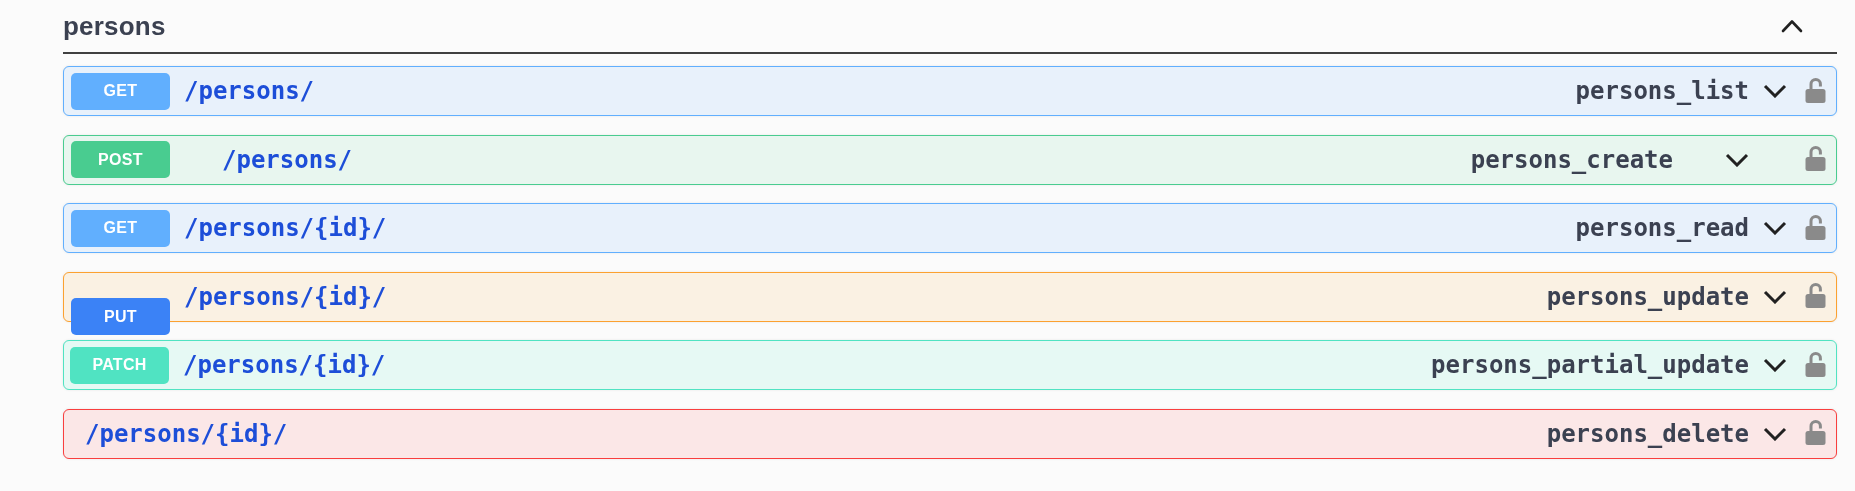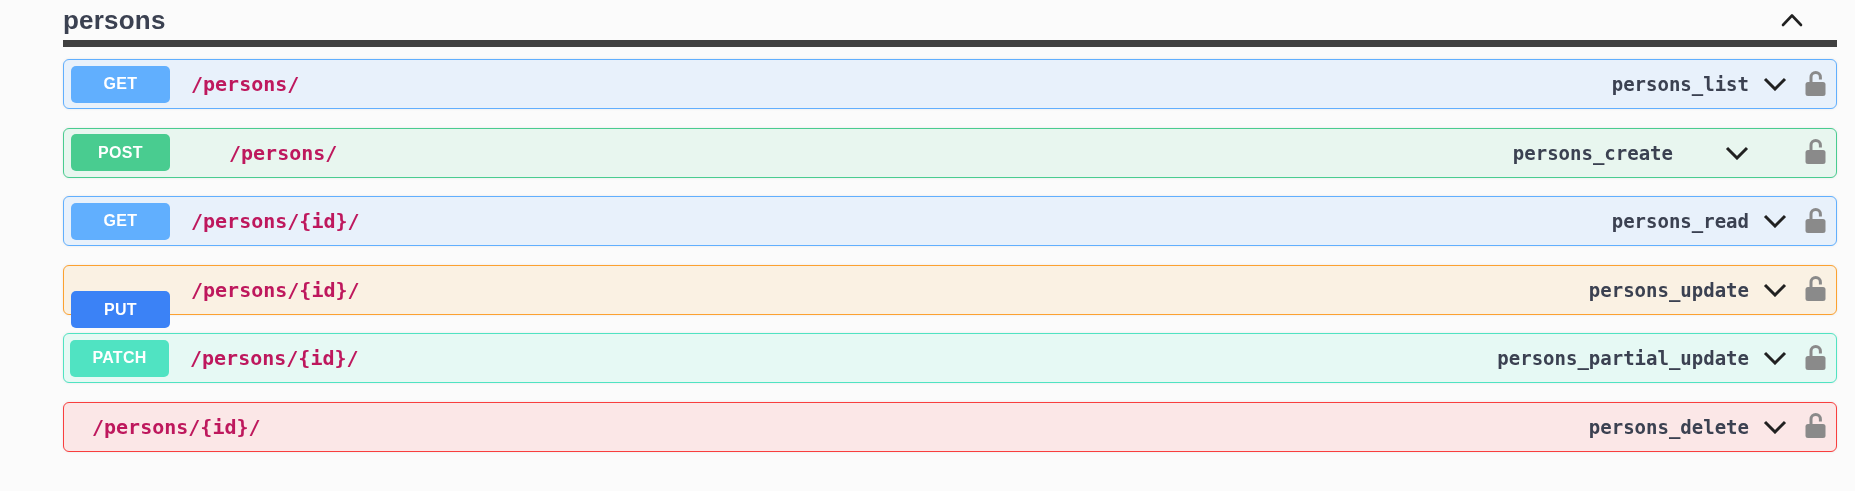--- a/index.html
+++ b/index.html
@@ -6,25 +6,25 @@
   html, body {
     width: 1855px; height: 491px;
     background: #fbfbfb;
     font-family: "Liberation Sans", sans-serif;
     overflow: hidden;
   }
   .tag-section {
     margin: 0 18px 0 63px; 
   }
   .tag-header {
-    height: 47px;
+    height: 54px;
     display: flex;
     align-items: center;
     justify-content: space-between;
-    border-bottom: 7px solid #404040;
+    border-bottom: 2px solid #404040;
     padding-right: 34px;
     cursor: pointer;
   }
   .tag-title {
     font-size: 26px;
     font-weight: 700;
     color: #3b4151;
     letter-spacing: 0.2px;
   }
   .collapse-arrow { display: flex; align-items: center; }
@@ -58,31 +58,31 @@
     letter-spacing: 0.3px;
     flex: 0 0 auto;
     text-align: center;
   }
   .badge-get    { background: #61affe; }
   .badge-post   { background: #49cc90; }
   .badge-put    { background: #3b82f6; margin-top: 40px; }
   .badge-patch  { background: #50e3c2; }
   .badge-delete { background: #f93e3e; }
   .op-path {
-    margin-left: 21px;
+    margin-left: 14px;
     font-family: "DejaVu Sans Mono", "Liberation Mono", monospace;
-    font-size: 20px;
-    font-weight: 700;
-    color: #be185d;
+    font-size: 24px;
+    font-weight: 700;
+    color: #1d4ed8;
     white-space: nowrap;
   }
   .op-spacer { flex: 1 1 auto; }
   .op-id {
     font-family: "DejaVu Sans Mono", "Liberation Mono", monospace;
-    font-size: 19px;
+    font-size: 24px;
     font-weight: 700;
     color: #3b4151;
     white-space: nowrap;
   }
   .expand-arrow { margin-left: 14px; display: flex; align-items: center; }
   .auth-button {
     margin-left: 18px;
     background: none;
     border: none;
     padding: 0;

